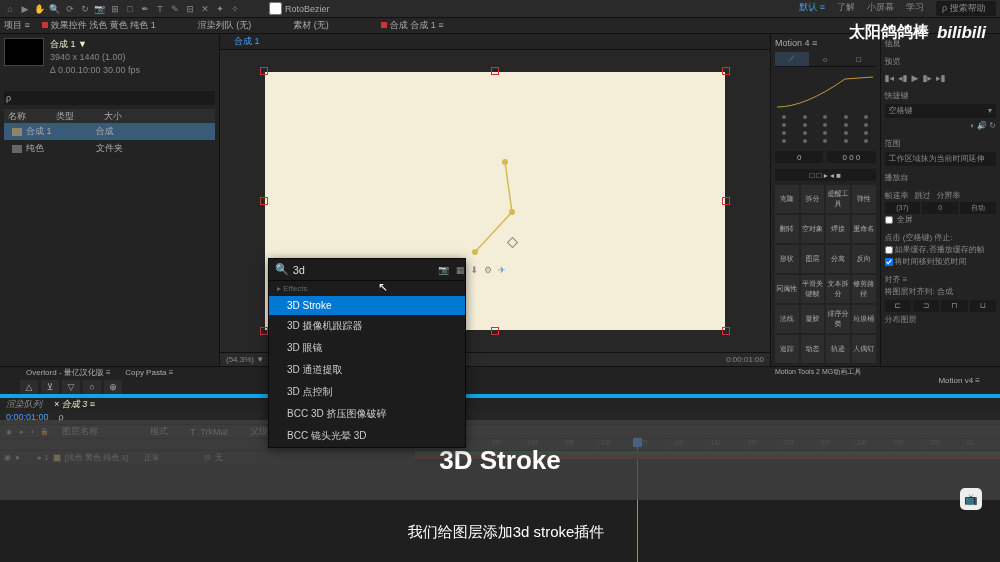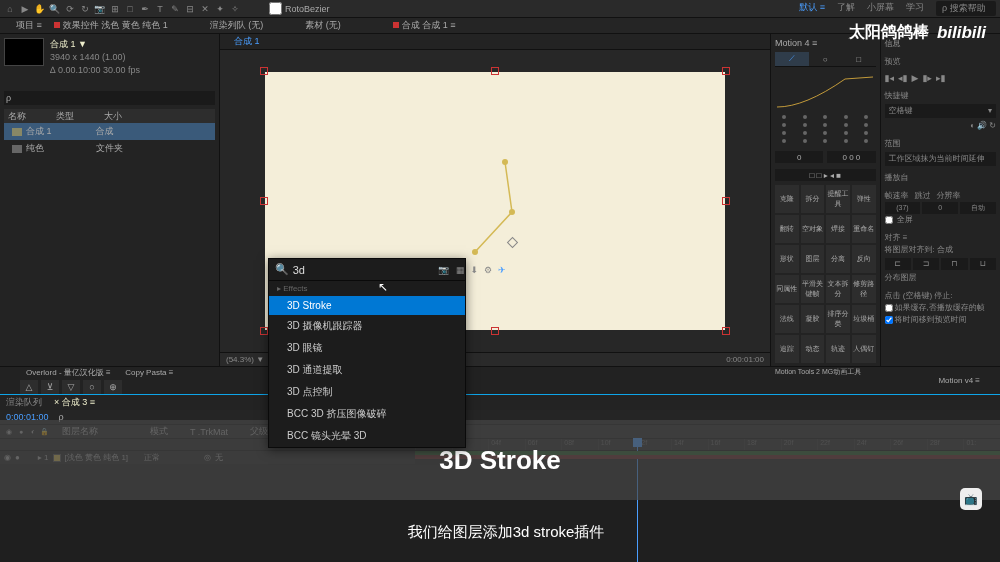--- a/index.html
+++ b/index.html
@@ -9,21 +9,21 @@
 .topbar { height: 18px; background: #2a2a2a; display: flex; align-items: center; padding: 0 4px; gap: 8px; border-bottom: 1px solid #111; }
 .tool-icons { display: flex; gap: 3px; }
 .tool-icon { width: 12px; height: 12px; display: flex; align-items: center; justify-content: center; color: #888; font-size: 9px; }
 .topbar .mid { margin-left: 20px; display: flex; align-items: center; gap: 3px; }
 .topbar .right { margin-left: auto; display: flex; gap: 12px; font-size: 9px; }
 .topbar .right span { color: #888; }
 .topbar .right .active { color: #4a9eff; }
 .search-box { background: #1a1a1a; padding: 1px 6px; border-radius: 2px; min-width: 60px; }
 
 
-.secbar { height: 16px; background: #252525; display: flex; align-items: center; padding: 0 16px; gap: 12px; border-bottom: 1px solid #111; font-size: 9px; }
+.secbar { height: 16px; background: #252525; display: flex; align-items: center; padding: 0 4px; gap: 12px; border-bottom: 1px solid #111; font-size: 9px; }
 .secbar .red-dot { width: 6px; height: 6px; background: #c33; display: inline-block; margin-right: 3px; }
 
 
 .main { display: flex; height: 332px; }
 .left-panel { width: 220px; background: #232323; border-right: 1px solid #111; padding: 4px; }
 .comp-info { font-size: 9px; color: #888; line-height: 13px; margin-bottom: 4px; }
 .comp-info .title { color: #eec; }
 .thumb { width: 40px; height: 28px; background: #000; border: 1px solid #444; display: inline-block; vertical-align: top; }
 .left-search { background: #1a1a1a; margin: 10px 0 4px; padding: 2px; display: flex; align-items: center; height: 14px; }
 .proj-header { display: flex; background: #2d2d2d; height: 14px; align-items: center; padding: 0 4px; gap: 30px; font-size: 9px; }
@@ -68,21 +68,21 @@
 .playback-ctrl span { font-size: 9px; }
 .info-inputs { display: flex; gap: 2px; }
 .info-inputs .num-box { font-size: 7px; }
 
 
 .overlord { height: 28px; background: #222; border-top: 1px solid #111; display: flex; align-items: center; padding: 0 20px; gap: 6px; }
 .ov-tab { font-size: 8px; padding: 2px 6px; }
 .ov-btn { width: 18px; height: 14px; background: #2d2d2d; display: flex; align-items: center; justify-content: center; font-size: 9px; }
 
 
-.timeline-header { height: 16px; background: #232323; border-top: 1px solid #0ea5e9; display: flex; align-items: center; padding: 0 6px; gap: 12px; font-size: 9px; }
+.timeline-header { height: 16px; background: #232323; border-top: 4px solid #0ea5e9; display: flex; align-items: center; padding: 0 6px; gap: 12px; font-size: 9px; font-style: italic; }
 .timeline-header .tab { color: #888; }
 .timeline-header .tab.active { color: #eec; }
 .timeline-body { height: 150px; background: #1f1f1f; display: flex; flex-direction: column; position: relative; }
 .tl-top { height: 14px; display: flex; align-items: center; background: #252525; font-size: 9px; padding: 0 6px; gap: 10px; }
 .tl-time { color: #4a9eff; }
 .tl-controls { height: 14px; display: flex; align-items: center; background: #2a2a2a; padding: 0 4px; gap: 2px; border-top: 1px solid #111; }
 .tl-ctrl-icon { width: 10px; height: 10px; font-size: 7px; display: flex; align-items: center; justify-content: center; }
 .tl-ruler-row { display: flex; height: 12px; border-top: 1px solid #111; }
 .tl-left { width: 415px; background: #252525; }
 .tl-ruler { flex: 1; background: #2a2a2a; position: relative; display: flex; }
@@ -331,34 +331,34 @@
           <span>分辨率</span>
         </div>
         <div class="info-inputs">
           <div class="num-box">(37)</div>
           <div class="num-box">0</div>
           <div class="num-box">自动</div>
         </div>
         <div><input type="checkbox" style=""> 全屏</div>
       </div>
       <div class="section">
+        <div>点击 (空格键) 停止:</div>
+        <div><input type="checkbox" style=""><span>如果缓存,否播放缓存的帧</span></div>
+        <div><input type="checkbox" checked="" style=""><span>将时间移到预览时间</span></div>
+      </div>
+      <div class="section">
         <div>对齐 ≡</div>
         <div>将图层对齐到: 合成</div>
         <div style="display:flex;gap:2px;margin:2px 0">
           <span class="num-box">⊏</span>
             <span class="num-box">⊐</span>
           <span class="num-box">⊓</span>
             <span class="num-box">⊔</span>
         </div>
         <div>分布图层</div>
-      </div>
-      <div class="section">
-        <div>点击 (空格键) 停止:</div>
-        <div><input type="checkbox" style=""><span>如果缓存,否播放缓存的帧</span></div>
-        <div><input type="checkbox" checked="" style=""><span>将时间移到预览时间</span></div>
       </div>
     </div>
   </div>
 </div>
 
 <div class="overlord">
   <div>
     <span class="ov-tab">Overlord - 量亿汉化版 ≡</span>
     <span class="ov-tab">Copy Pasta ≡</span>
     <div style="display:flex;gap:3px;margin-top:2px">

